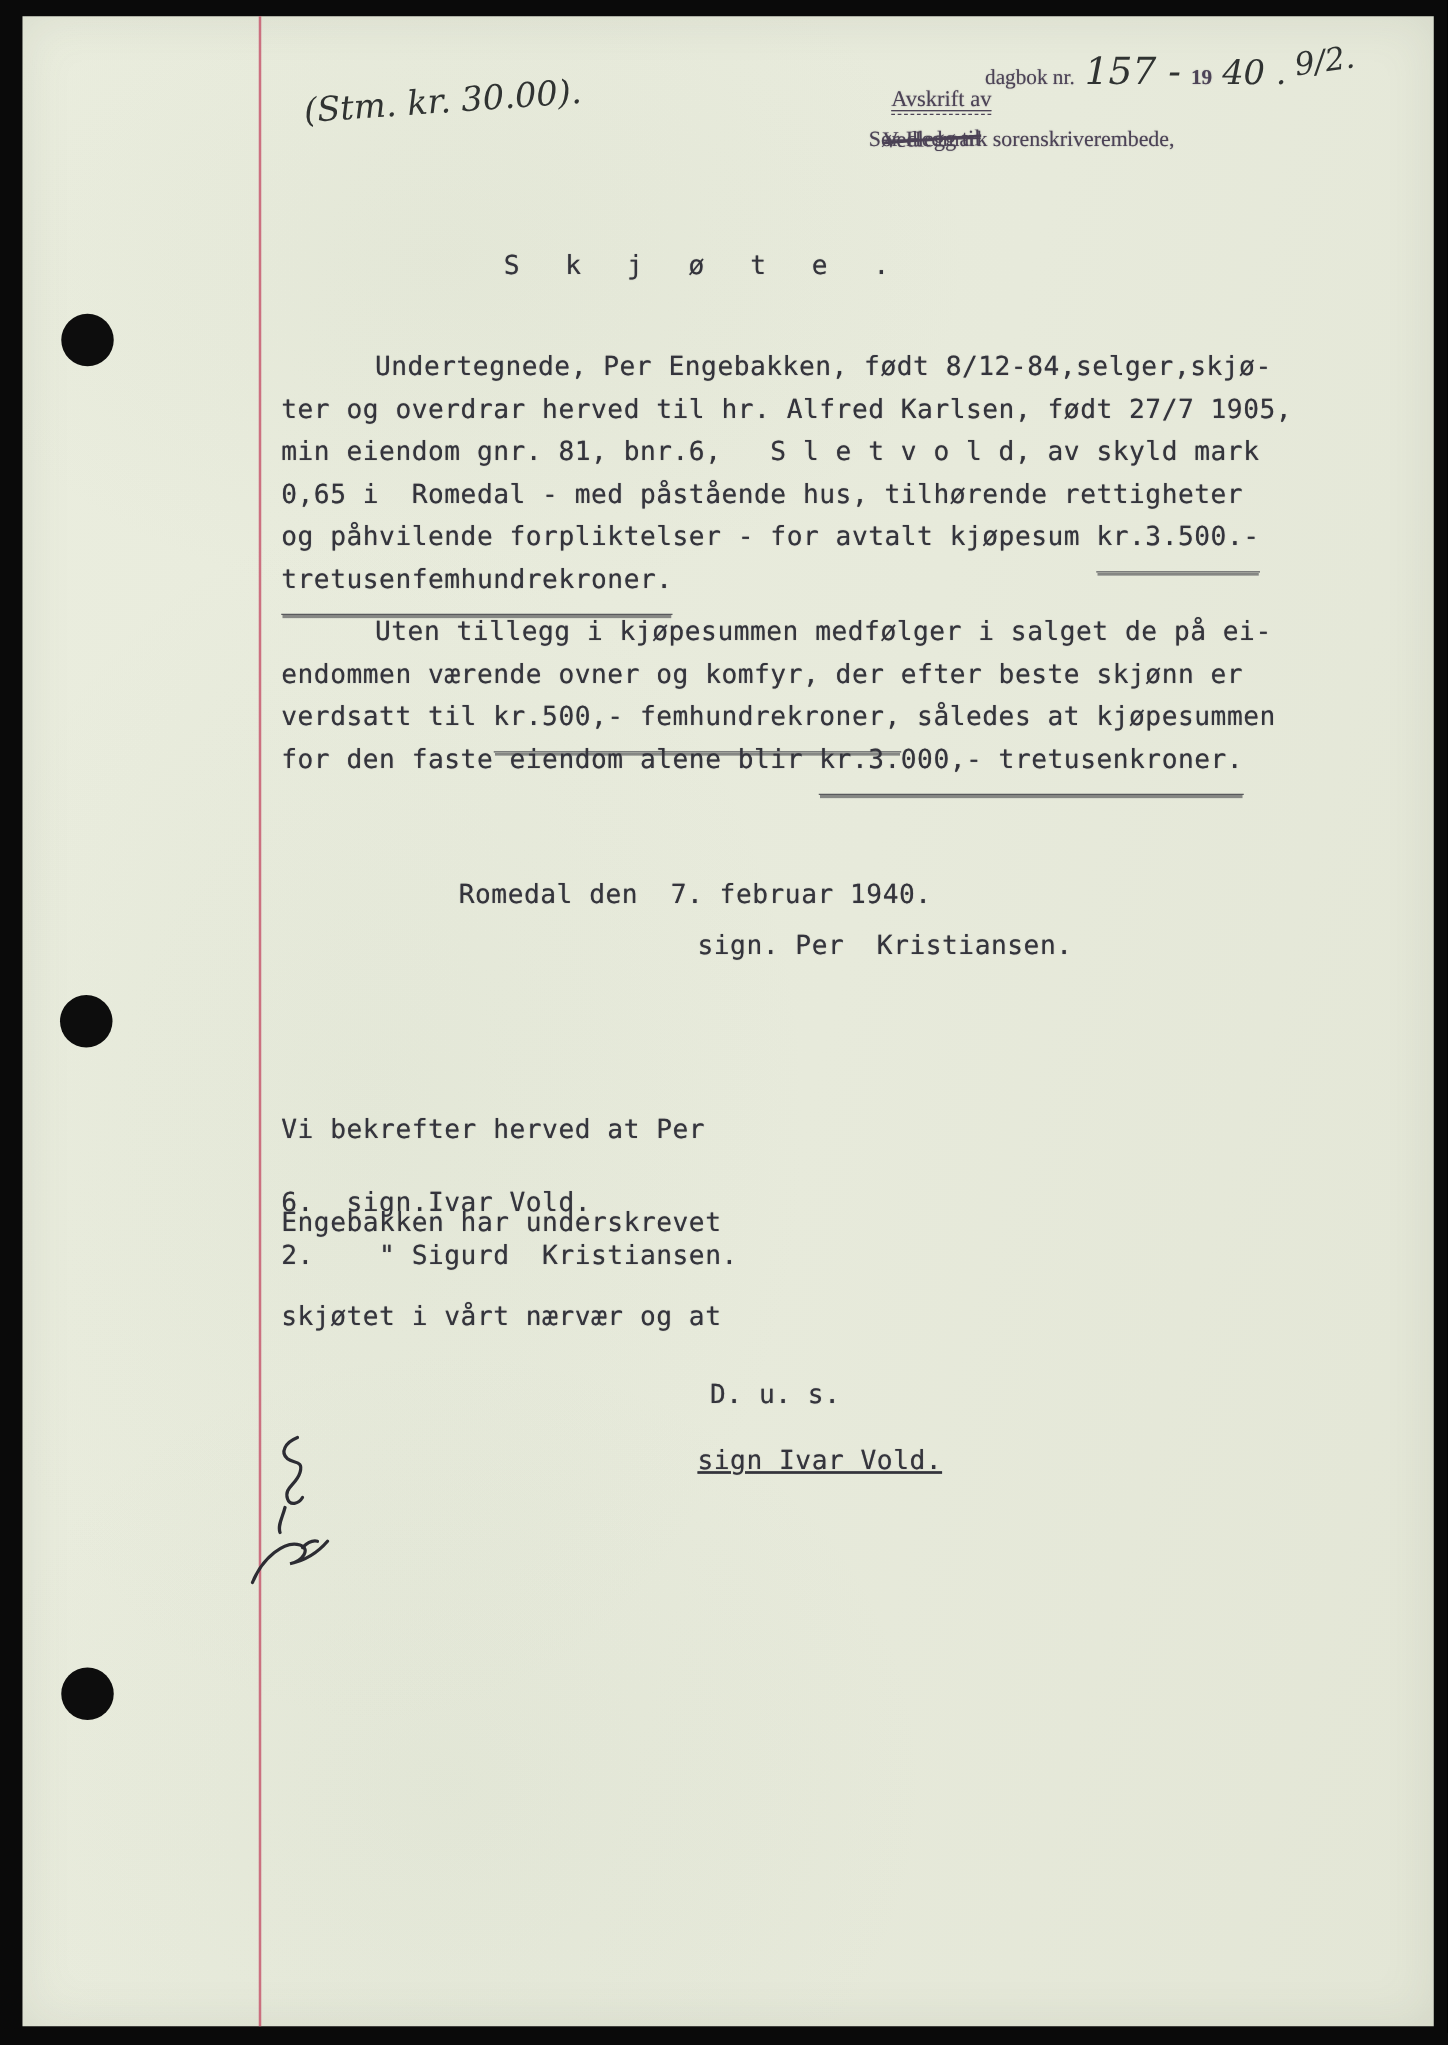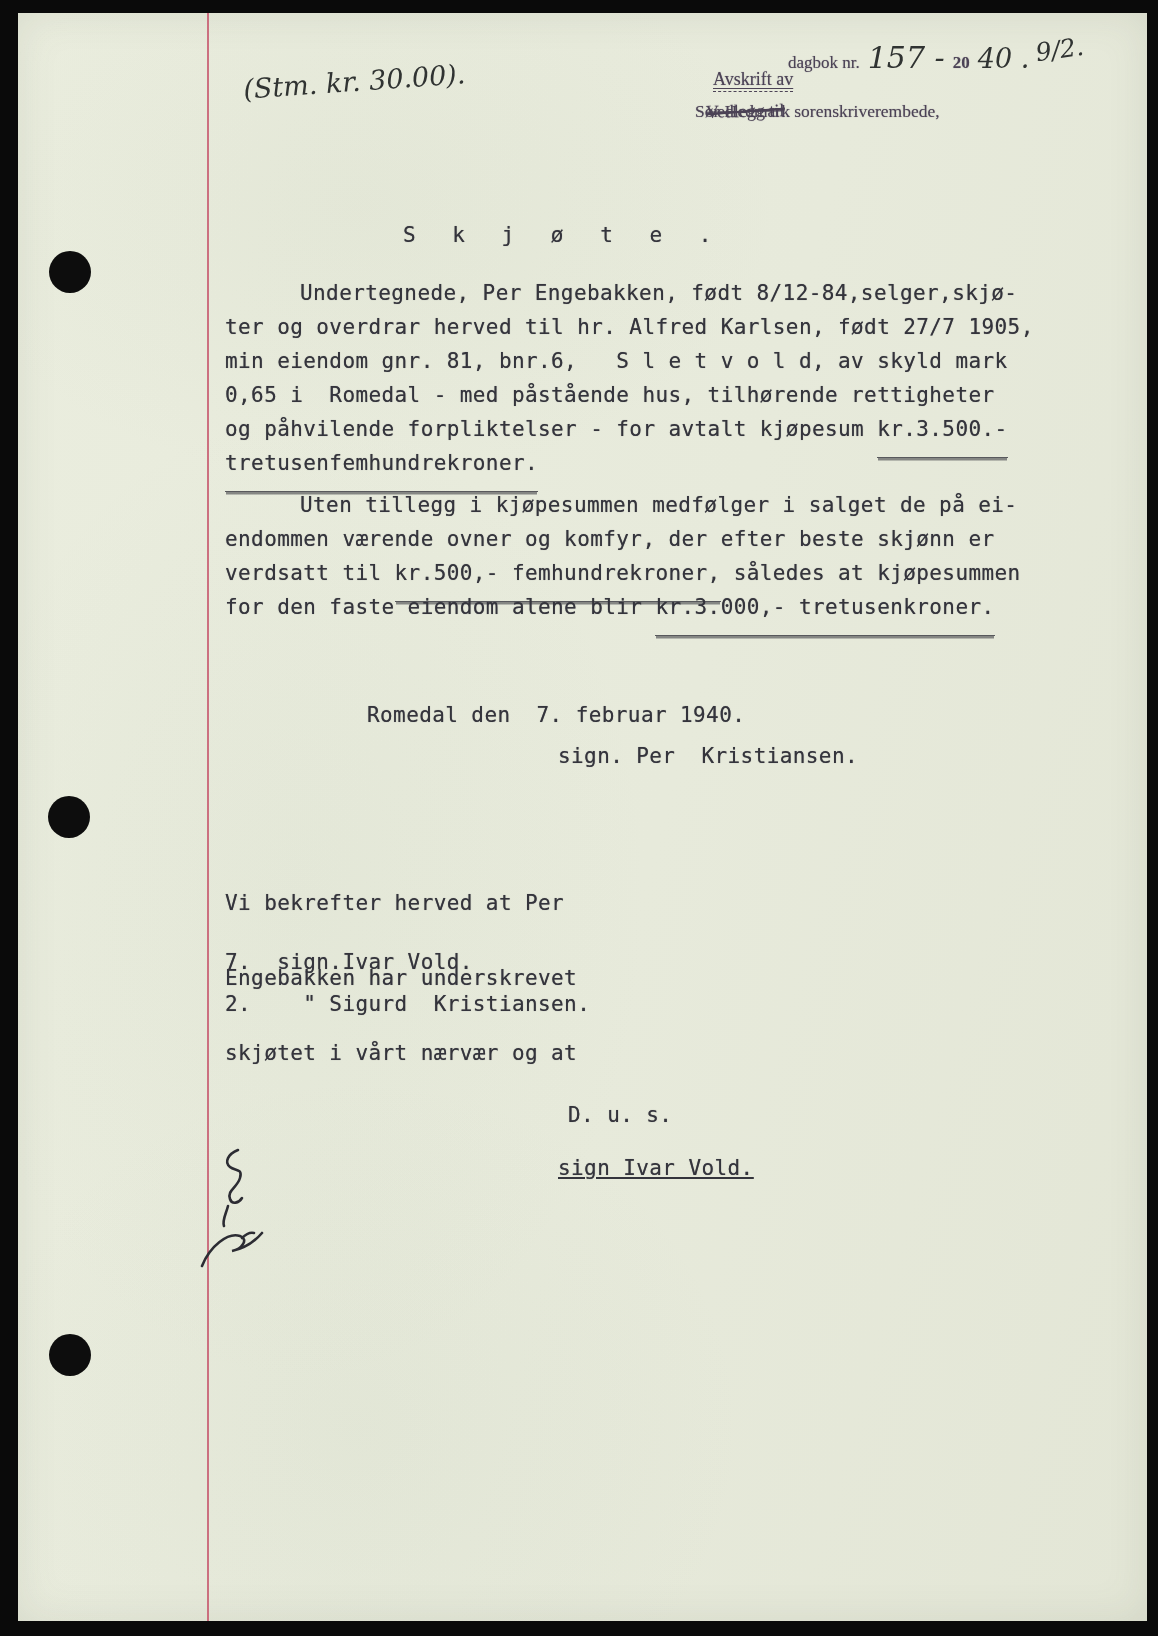--- a/index.html
+++ b/index.html
@@ -65,44 +65,44 @@
   <div class="stamp" style="left:695px;top:48px;">
     <span class="stamp-underline">Avskrift av</span>
   </div>
   <div class="stamp" style="left:688px;top:80px;">
     <span class="strike">Vedlegg til</span>
   </div>
 
   <div class="dagbok-row">
     <span class="stamp stamp-inline" style="font-size:17px;">dagbok nr.</span>
     <span class="hand-inline" style="font-size:30px;">157 -</span>
-    <span class="stamp stamp-inline" style="font-size:17px;font-weight:bold;">20</span>
+    <span class="stamp stamp-inline" style="font-size:17px;font-weight:bold;">19</span>
     <span class="hand-inline" style="font-size:27px;">40 .</span>
     <span class="hand-inline frac" style="font-size:25px;">9/2.</span>
   </div>
 
   <div class="stamp" style="left:695px;top:101px;font-size:17.5px;">Sør-Hedmark sorenskriverembede,</div>
 
-  <div class="typed title" style="left:403px;top:200px;margin-top:23px;">S k j ø t e .</div>
+  <div class="typed title" style="left:403px;top:200px;">S k j ø t e .</div>
 
   <div class="typed para" style="left:225px;top:281px;"><div class="tline indent"><span>Undertegnede, Per Engebakken, født 8/12-84,selger,skjø-</span></div><div class="tline"><span>ter og overdrar herved til hr. Alfred Karlsen, født 27/7 1905,</span></div><div class="tline"><span>min eiendom gnr. 81, bnr.6,   S l e t v o l d, av skyld mark</span></div><div class="tline"><span>0,65 i  Romedal - med påstående hus, tilhørende rettigheter</span></div><div class="tline"><span>og påhvilende forpliktelser - for avtalt kjøpesum </span><span class="u">kr.3.500.-</span></div><div class="tline"><span class="u">tretusenfemhundrekroner.</span></div></div>
 
   <div class="typed para" style="left:225px;top:493px;"><div class="tline indent"><span>Uten tillegg i kjøpesummen medfølger i salget de på ei-</span></div><div class="tline"><span>endommen værende ovner og komfyr, der efter beste skjønn er</span></div><div class="tline"><span>verdsatt til </span><span class="u">kr.500,- femhundrekroner,</span><span> således at kjøpesummen</span></div><div class="tline"><span>for den faste eiendom alene blir </span><span class="u">kr.3.000,- tretusenkroner.</span></div></div>
 
   <div class="typed" style="left:367px;top:703px;">Romedal den  7. februar 1940.</div>
 
   <div class="typed" style="left:558px;top:744px;">sign. Per  Kristiansen.</div>
 
   <div class="typed witness" style="left:225px;top:843px;">
     <div class="tline">Vi bekrefter herved at Per</div>
     <div class="tline">Engebakken har underskrevet</div>
     <div class="tline">skjøtet i vårt nærvær og at</div>
   </div>
 
-  <div class="typed" style="left:225px;top:950px;">7.  sign.Ivar Vold.</div>
+  <div class="typed" style="left:225px;top:950px;">6.  sign.Ivar Vold.</div>
 
   <div class="typed" style="left:225px;top:992px;">2.    " Sigurd  Kristiansen.</div>
 
 
   <div class="typed" style="left:568px;top:1103px;">D. u. s.</div>
 
   <div class="typed" style="left:558px;top:1156px;text-decoration:underline;">sign Ivar Vold.</div>
 
   <svg style="position:absolute;left:190px;top:1138px;" width="90" height="135" viewBox="0 0 90 135">
     <g fill="none" stroke="#2c2c33" stroke-width="2.6" stroke-linecap="round">

